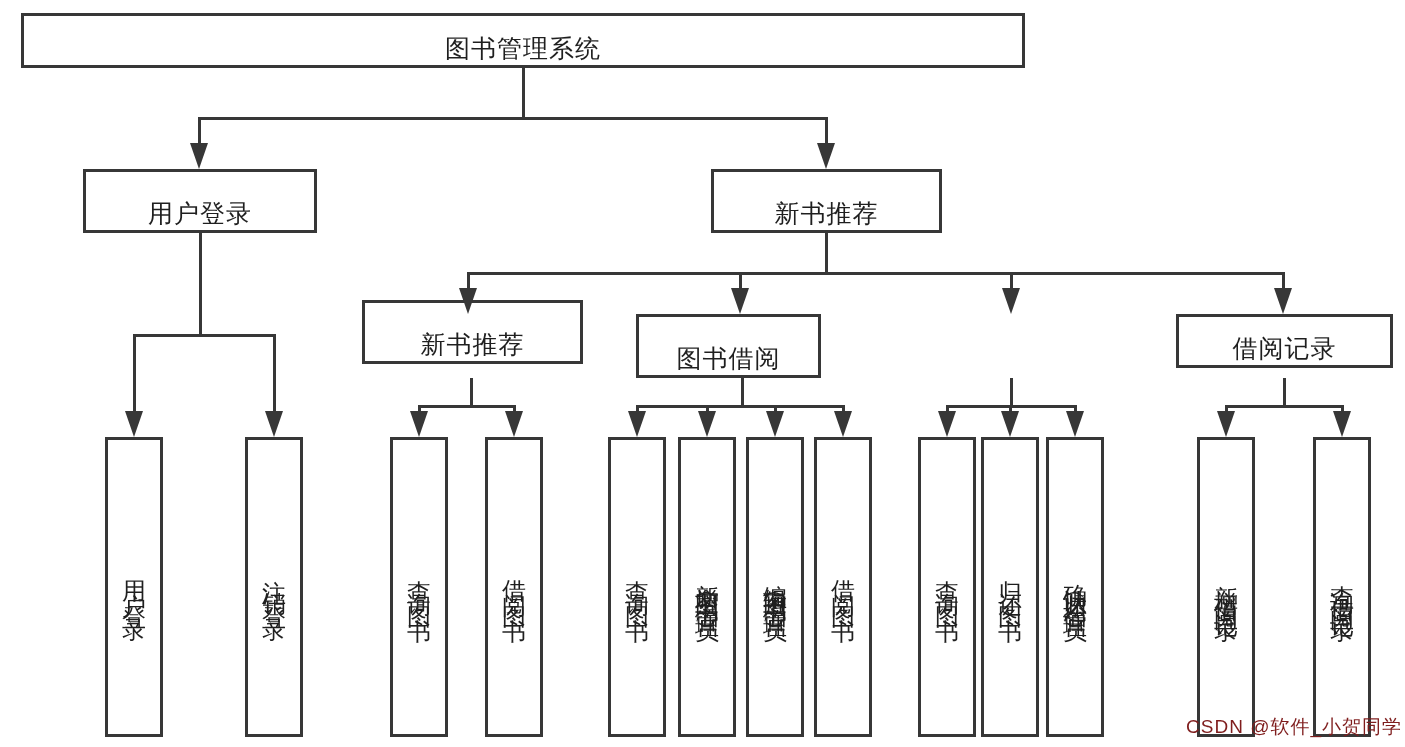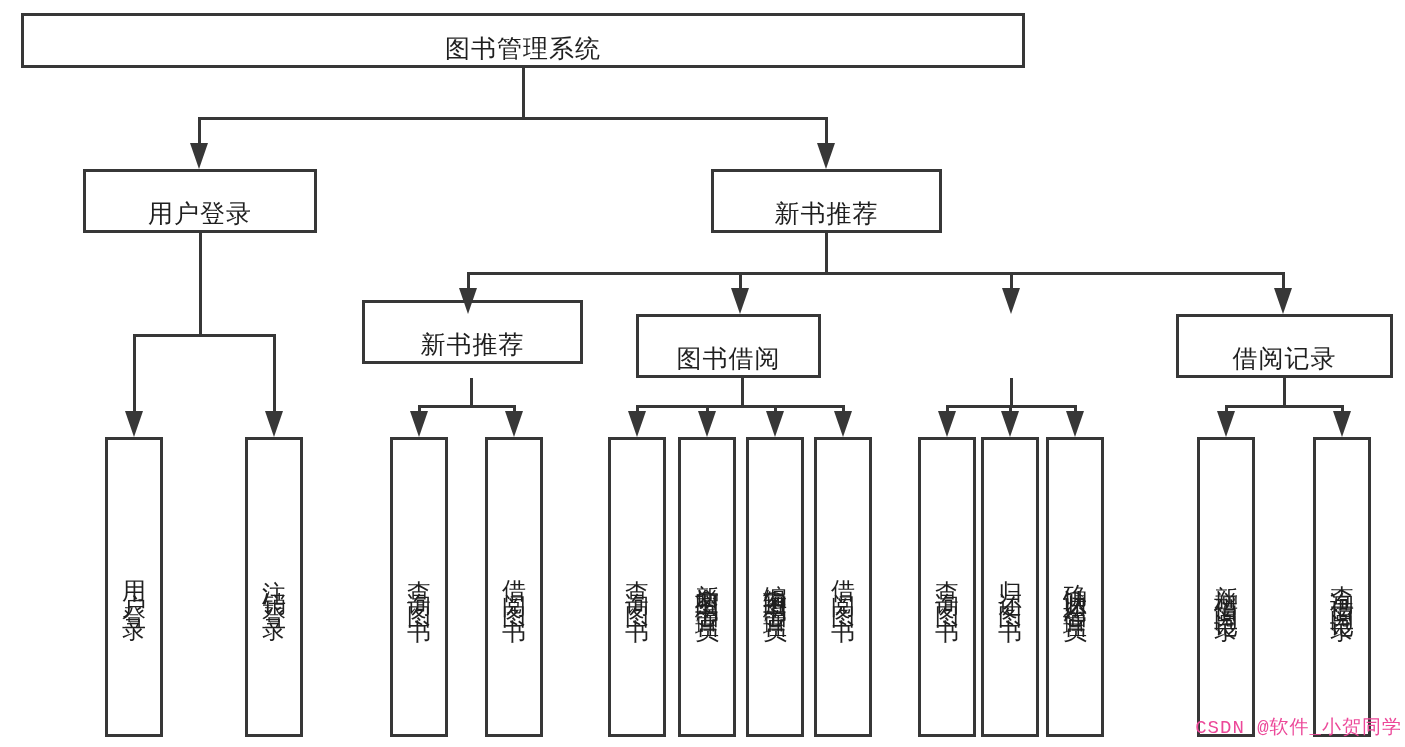--- a/index.html
+++ b/index.html
@@ -45,25 +45,24 @@
   .arrow{
     position:absolute;width:0;height:0;
     border-left:9px solid transparent;
     border-right:9px solid transparent;
     border-top:26px solid #373737;
   }
   .watermark{
     position:absolute;
     right:3px;top:714px;
     font-size:19px;
-    color:#ec4899;
+    color:#7f1d1d;
     letter-spacing:1px;
     z-index:5;
     white-space:nowrap;
-    font-family:Liberation Mono, monospace;
   }
 </style>
 </head>
 <body>
 
 <div class="canvas">
 
   <div class="hbox" style="left:21px;top:13px;width:1004px;height:55px">
     <span>图书管理系统</span>
   </div>
@@ -78,21 +77,21 @@
 
   <div class="hbox" style="left:362px;top:300px;width:221px;height:64px">
     <span>新书推荐</span>
   </div>
 
   <div class="hbox" style="left:636px;top:314px;width:185px;height:64px">
     <span>图书借阅</span>
   </div>
 
 
-  <div class="hbox" style="left:1176px;top:314px;width:217px;height:64px">
+  <div class="hbox" style="left:1176px;top:314px;width:217px;height:54px">
     <span>借阅记录</span>
   </div>
 
   <div class="vbox" style="left:105px">
     <span>用户登录</span>
   </div>
   <div class="vbox" style="left:245px">
     <span>注销登录</span>
   </div>
 

